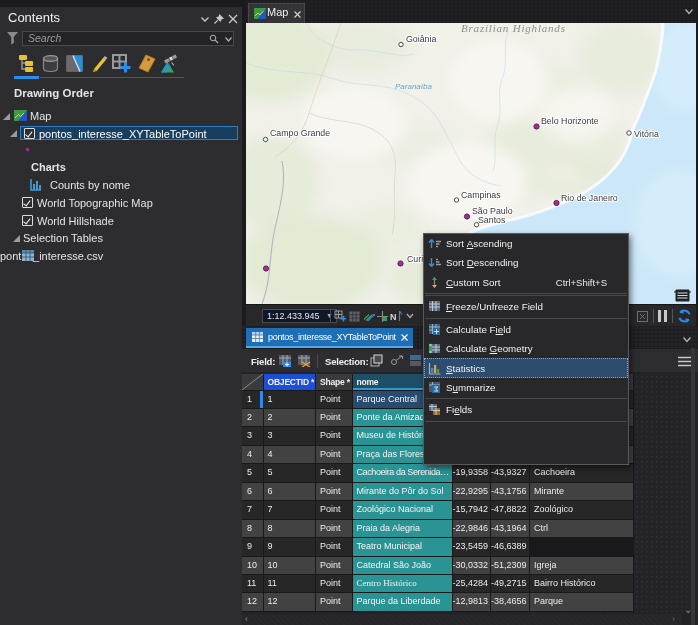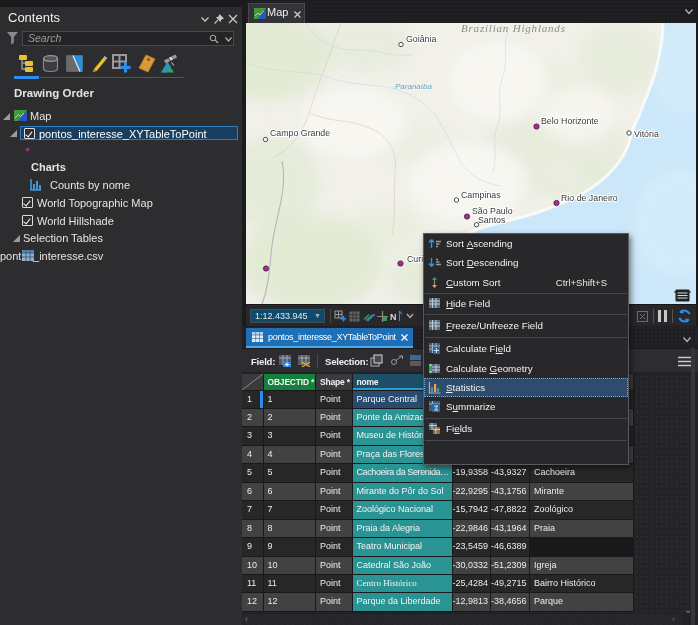--- a/index.html
+++ b/index.html
@@ -18,21 +18,21 @@
 .trow{position:absolute;left:0;width:242px;height:16px;font-size:11px;color:#e4e4e4;line-height:16px}
 .chk{position:absolute;width:11px;height:11px;border:1.5px solid #dcdcdc;border-radius:1px;background:#2d2d30}
 .chk:after{content:"";position:absolute;left:2.2px;top:0.6px;width:3px;height:5.5px;border:solid #f0f0f0;border-width:0 1.8px 1.8px 0;transform:rotate(38deg)}
 
 #tabbar{position:absolute;left:246px;top:0;width:450px;height:23px;background:#1d1d20;background-image:radial-gradient(#222226 1px,transparent 1px);background-size:4px 4px}
 #maptab{position:absolute;left:2px;top:3px;width:57px;height:20px;background:#333338;border:1px solid #48484c;border-bottom:none;color:#f0f0f0;font-size:11px}
 
 #map{position:absolute;left:246px;top:23px;width:450px;height:281px;overflow:hidden}
 
 #sbar{position:absolute;left:246px;top:304px;width:450px;height:22px;background:#28282b;border-top:1px solid #161618}
-#scalebox{position:absolute;left:4px;top:4px;width:75px;height:14px;background:#0c4a6e;border:1px solid #4a4a4e;color:#e8e8e8;font-size:9px;line-height:12px;padding-left:4px}
+#scalebox{position:absolute;left:16px;top:4px;width:75px;height:14px;background:#0f172a;border:1px solid #4a4a4e;color:#e8e8e8;font-size:9px;line-height:12px;padding-left:4px}
 
 #tpanel{position:absolute;left:242px;top:326px;width:456px;height:299px;background:#232327}
 #ttabrow{position:absolute;left:0;top:0;width:456px;height:22px;background:#1f1f23;background-image:radial-gradient(#27272b 1px,transparent 1px);background-size:4px 4px}
 #ttab{position:absolute;left:4px;top:2px;width:167px;height:20px;background:#1e6fb5;border-bottom:2px solid #52a7e8;color:#fff;font-size:9px;line-height:18px;letter-spacing:-0.3px}
 #toolbar{position:absolute;left:0;top:22px;width:456px;height:24px;background:#2d2d31;border-top:1px solid #191b1d;color:#f0f0f0;font-size:9.5px;letter-spacing:-0.2px}
 #tbl{position:absolute;left:0;top:48px;width:448px;height:238px;background:#19191c}
 .hc{position:absolute;top:0;height:16px;background:#3b3b3e;color:#f2f2f2;font-size:8.5px;font-weight:bold;letter-spacing:-0.2px;line-height:16px;padding-left:4px;white-space:nowrap;overflow:hidden}
 .cell{position:absolute;height:17.45px;font-size:9px;color:#ececec;line-height:17.5px;padding-left:4px;white-space:nowrap;overflow:hidden}
 .o{background:#272727}
 .e{background:#424242}
@@ -349,21 +349,21 @@
     <svg class="abs" style="left:167px;top:5px;width:14px;height:13px" viewBox="0 0 14 13">
         <rect x="1" y="1" width="11" height="5" fill="#3a6a9a"></rect>
         <rect x="1" y="7" width="11" height="5" fill="#5a5a5e"></rect>
       </svg>
     <svg class="abs" style="left:436px;top:7px;width:13px;height:11px" viewBox="0 0 13 11">
         <path d="M0 1.5 H13 M0 5.5 H13 M0 9.5 H13" stroke="#c8c8c8" stroke-width="1.4"></path>
       </svg>
   </div>
   <div id="tbl">
       <div class="hc" style="left:0px;width:21px;background:#3b3b3e"></div>
-      <div class="hc" style="left:21.5px;width:51.5px;background:#15803d">OBJECTID *</div>
+      <div class="hc" style="left:21.5px;width:51.5px;background:#1d4ed8">OBJECTID *</div>
       <div class="hc" style="left:74px;width:35.5px;background:#3b3b3e">Shape *</div>
       <div class="hc" style="left:110.5px;width:99px;background:#1d4f66">nome</div>
       <div class="hc" style="left:210.5px;width:37.5px;background:#3b3b3e"></div>
       <div class="hc" style="left:249px;width:38px;background:#3b3b3e"></div>
       <div class="hc" style="left:288px;width:102.5px;background:#3b3b3e"></div>
       <div class="abs" style="left:110.5px;top:14px;width:99px;height:2px;background:#2e9bd6"></div>
       <svg class="abs" style="left:0;top:0;width:21px;height:16px" viewBox="0 0 21 16">
         <path d="M0 16 L21 0" stroke="#8a8a8e" stroke-width="1"></path>
         <path d="M0 16 L21 16 L21 2 Z" fill="none"></path>
         <path d="M2 15 L19 15 L19 3 Z" fill="#56565a" opacity="0"></path>
@@ -417,21 +417,21 @@
       <div class="cell teal" style="left:110.5px;top:127.19999999999999px;width:99px;">Zoológico Nacional</div>
       <div class="cell o num" style="left:210.5px;top:127.19999999999999px;width:37.5px">-15,7942</div>
       <div class="cell o num" style="left:249px;top:127.19999999999999px;width:38px">-47,8822</div>
       <div class="cell o" style="left:288px;top:127.19999999999999px;width:102.5px">Zoológico</div>
       <div class="cell e" style="left:0;top:145.65px;width:20.5px;padding-left:5px">8</div>
       <div class="cell e" style="left:21.5px;top:145.65px;width:51.5px">8</div>
       <div class="cell e" style="left:74px;top:145.65px;width:35.5px">Point</div>
       <div class="cell teal" style="left:110.5px;top:145.65px;width:99px;">Praia da Alegria</div>
       <div class="cell e num" style="left:210.5px;top:145.65px;width:37.5px">-22,9846</div>
       <div class="cell e num" style="left:249px;top:145.65px;width:38px">-43,1964</div>
-      <div class="cell e" style="left:288px;top:145.65px;width:102.5px">Praia</div>
+      <div class="cell e" style="left:288px;top:145.65px;width:102.5px">Ctrl</div>
       <div class="cell o" style="left:0;top:164.1px;width:20.5px;padding-left:5px">9</div>
       <div class="cell o" style="left:21.5px;top:164.1px;width:51.5px">9</div>
       <div class="cell o" style="left:74px;top:164.1px;width:35.5px">Point</div>
       <div class="cell teal" style="left:110.5px;top:164.1px;width:99px;">Teatro Municipal</div>
       <div class="cell o num" style="left:210.5px;top:164.1px;width:37.5px">-23,5459</div>
       <div class="cell o num" style="left:249px;top:164.1px;width:38px">-46,6389</div>
       <div class="cell e" style="left:0;top:182.54999999999998px;width:20.5px;padding-left:5px">10</div>
       <div class="cell e" style="left:21.5px;top:182.54999999999998px;width:51.5px">10</div>
       <div class="cell e" style="left:74px;top:182.54999999999998px;width:35.5px">Point</div>
       <div class="cell teal" style="left:110.5px;top:182.54999999999998px;width:99px;">Catedral São João</div>
@@ -480,27 +480,20 @@
   <div class="mi">
       <svg class="ic" viewBox="0 0 13 13">
         <path d="M6.5 1.5 V11.5" stroke="#888" stroke-width="1.2"></path>
         <path d="M6.5 1 L4 4 H9 Z" fill="#3aa35a"></path>
         <path d="M6.5 12 L4 9 H9 Z" fill="#e8a33d"></path>
       </svg>
       <span><u>C</u>ustom&nbsp;Sort</span>
       <span class="skey">Ctrl+Shift+S</span>
     </div>
   <div class="msep"></div>
-  <div class="mi">
-      <svg class="ic" viewBox="0 0 13 13">
-        <rect x="1" y="1" width="11" height="10" fill="#5a6a7a"></rect>
-        <path d="M1 4 H12 M1 7 H12 M4.5 1 V11 M8 1 V11" stroke="#b8cede" stroke-width="1"></path>
-      </svg>
-      <span><u>H</u>ide&nbsp;Field</span>
-    </div>
   <div class="msep" style="height:2.5px"></div>
   <div class="mi">
       <svg class="ic" viewBox="0 0 13 13">
         <rect x="1" y="1" width="11" height="10" fill="#5a6a7a"></rect>
         <path d="M1 4 H12 M1 7 H12 M4.5 1 V11 M8 1 V11" stroke="#b8cede" stroke-width="1"></path>
       </svg>
       <span><u>F</u>reeze/Unfreeze&nbsp;Field</span>
     </div>
   <div class="msep" style="height:4.2px"></div>
   <div class="mi">

